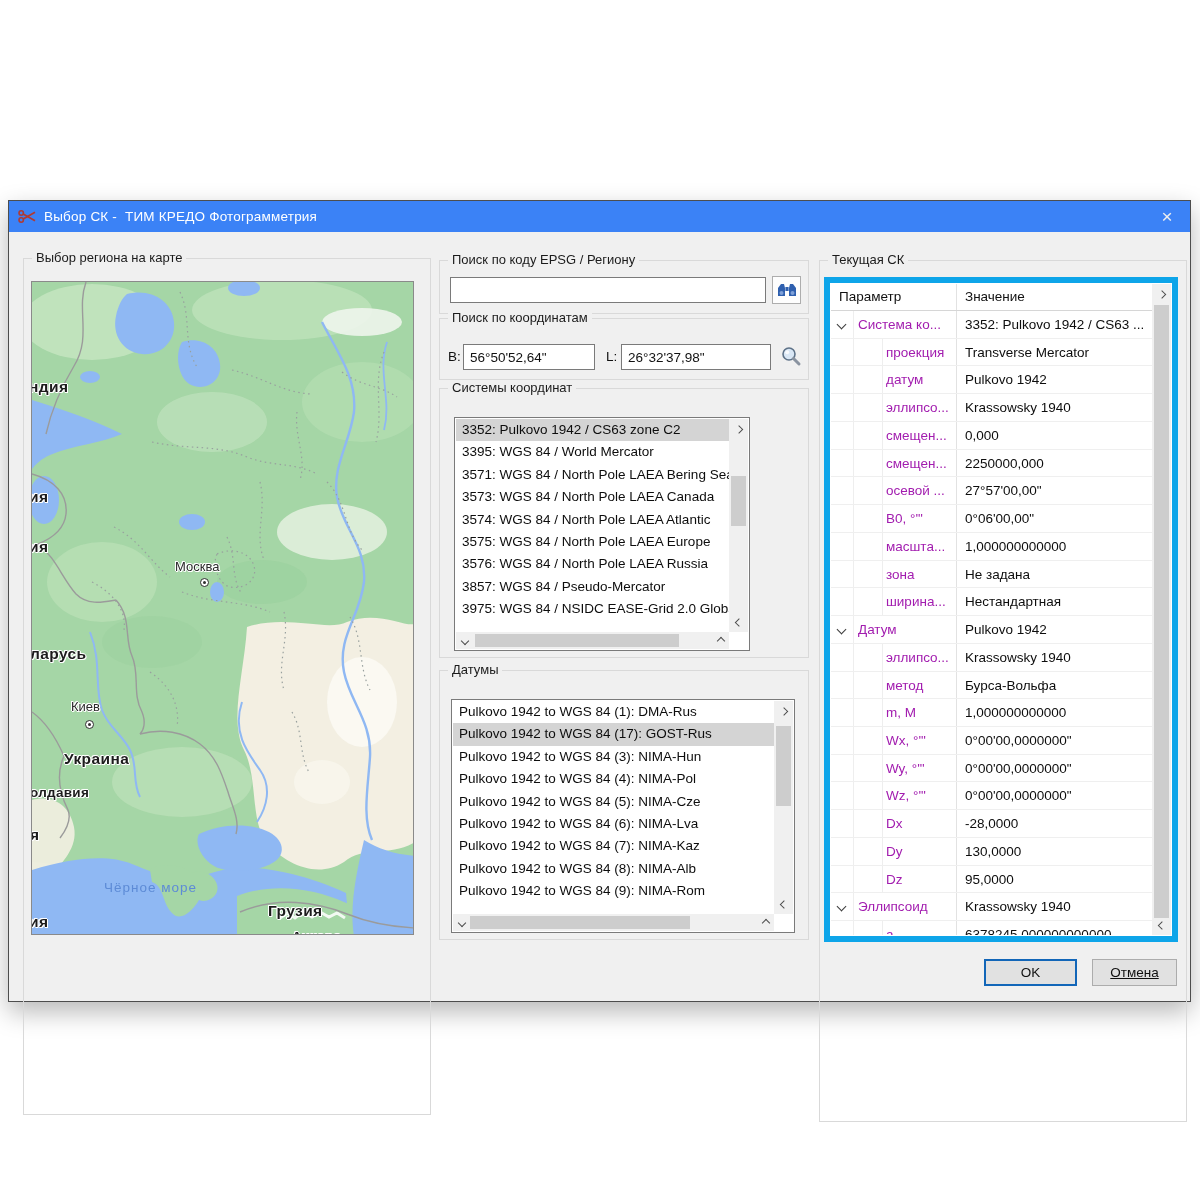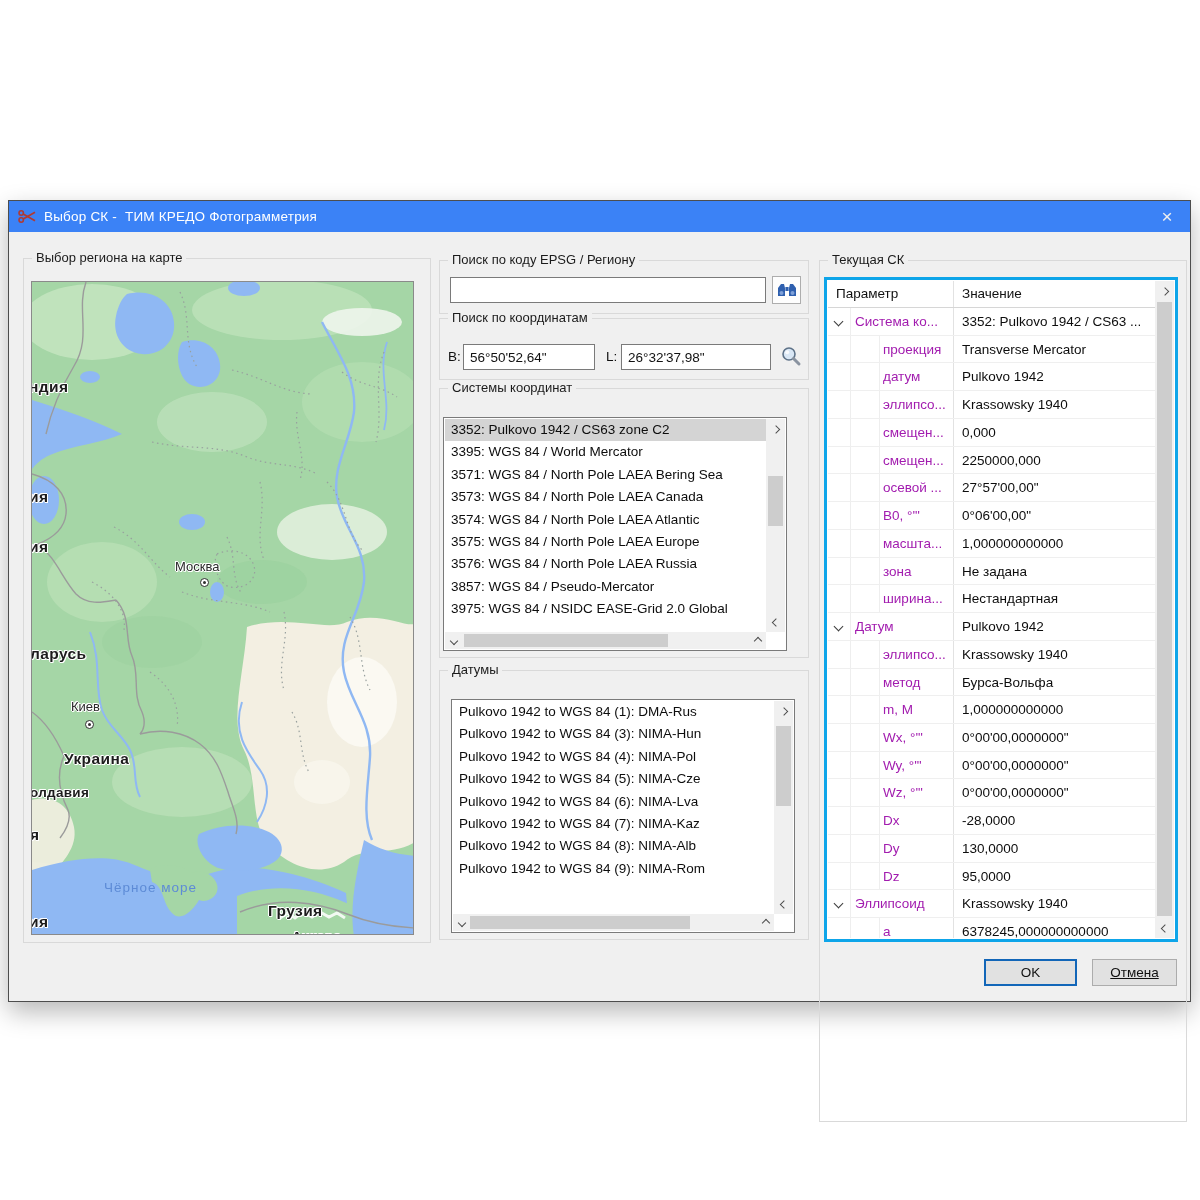--- a/index.html
+++ b/index.html
@@ -39,21 +39,21 @@
   .sb-thumb{position:absolute;background:#cdcdcd;cursor:pointer;}
   .vsb .sb-thumb{left:2px;right:2px;}
   .hsb .sb-thumb{top:2px;bottom:2px;}
   .arr{display:block;width:6px;height:6px;border-left:1.6px solid #4c4c4c;
     border-bottom:1.6px solid #4c4c4c;}
   .arr.up{transform:rotate(225deg) translate(-1px,-1px);}
   .arr.down{transform:rotate(45deg) translate(-1px,-1px);}
   .arr.left{transform:rotate(315deg);}
   .arr.right{transform:rotate(135deg);}
   
-  .ptable{position:absolute;background:#fff;border:3px solid #0ea5e9;overflow:hidden;}
+  .ptable{position:absolute;background:#fff;border:6px solid #0ea5e9;overflow:hidden;}
   .p-head{display:flex;height:27px;border-bottom:1px solid #d6d6d6;background:#fff;}
   .p-head .h1{width:126px;line-height:26px;padding-left:8px;font-size:13.5px;
     border-right:1px solid #e2e2e2;color:#111;}
   .p-head .h2{flex:1;line-height:26px;padding-left:8px;font-size:13.5px;color:#111;}
   .trow{display:flex;height:27.74px;border-bottom:1px solid #efefef;position:relative;}
   .t-gutter{width:23px;border-right:1px solid #eeeeee;position:relative;flex:0 0 auto;}
   .t-gutter .chev{position:absolute;left:7px;top:10px;width:7px;height:7px;
     border-left:1.7px solid #3c3c3c;border-bottom:1.7px solid #3c3c3c;transform:rotate(-45deg);}
   .t-param{width:103px;flex:0 0 auto;border-right:1px solid #e2e2e2;font-size:13.5px;
     line-height:27px;color:#a21caf;white-space:nowrap;overflow:hidden;padding-left:4px;position:relative;}
@@ -92,21 +92,21 @@
       <circle cx="3.2" cy="11" r="2.2" fill="none" stroke="#b03a33" stroke-width="1.6"></circle>
       <line x1="5.2" y1="10" x2="17" y2="3.2" stroke="#b03a33" stroke-width="1.8"></line>
       <line x1="5.2" y1="5" x2="17" y2="11.8" stroke="#b03a33" stroke-width="1.8"></line>
     </svg>
     <span class="title-text">Выбор СК -  ТИМ КРЕДО Фотограмметрия</span>
     <div class="close-btn">×</div>
   </div>
 
   <div class="content">
 
-    <div class="group" style="left:14px;top:26px;width:408px;height:685px;">
+    <div class="group" style="left:14px;top:26px;width:408px;height:857px;">
       <span class="glabel">Выбор региона на карте</span>
       <div class="map" id="map" style="left:7px;top:22px;width:383px;height:654px;">
         <svg width="383" height="654" viewBox="0 0 383 654">
           <rect x="0" y="0" width="383" height="654" fill="#a5d6a6"></rect>
 
           <ellipse cx="60" cy="40" rx="70" ry="38" fill="#c7e6c2" opacity=".8"></ellipse>
           <ellipse cx="250" cy="28" rx="90" ry="30" fill="#c7e6c2" opacity=".6"></ellipse>
           <ellipse cx="330" cy="120" rx="60" ry="40" fill="#b8e0b4" opacity=".6"></ellipse>
           <ellipse cx="180" cy="140" rx="55" ry="30" fill="#c7e6c2" opacity=".55"></ellipse>
           <ellipse cx="70" cy="300" rx="55" ry="40" fill="#bfe3bb" opacity=".6"></ellipse>
@@ -222,21 +222,21 @@
         <svg width="22" height="22" viewBox="0 0 22 22">
           <circle cx="9" cy="9" r="6" fill="#d9e7f5" stroke="#5e7288" stroke-width="1.6"></circle>
           <circle cx="7.2" cy="7.2" r="2" fill="#ffffff" opacity=".8"></circle>
           <line x1="13.5" y1="13.5" x2="19" y2="19" stroke="#8a93a0" stroke-width="3" stroke-linecap="round"></line>
         </svg>
       </div>
     </div>
 
     <div class="group" style="left:430px;top:156px;width:370px;height:270px;">
       <span class="glabel">Системы координат</span>
-      <div class="listbox" style="left:3px;top:28px;width:344px;height:234px;">
+      <div class="listbox" style="left:14px;top:28px;width:296px;height:234px;">
         <div class="lb-items" id="cs-list">
             <div class="lb-item selected">3352: Pulkovo 1942 / CS63 zone C2</div>
             <div class="lb-item">3395: WGS 84 / World Mercator</div>
             <div class="lb-item">3571: WGS 84 / North Pole LAEA Bering Sea</div>
             <div class="lb-item">3573: WGS 84 / North Pole LAEA Canada</div>
             <div class="lb-item">3574: WGS 84 / North Pole LAEA Atlantic</div>
             <div class="lb-item">3575: WGS 84 / North Pole LAEA Europe</div>
             <div class="lb-item">3576: WGS 84 / North Pole LAEA Russia</div>
             <div class="lb-item">3857: WGS 84 / Pseudo-Mercator</div>
             <div class="lb-item">3975: WGS 84 / NSIDC EASE-Grid 2.0 Global</div>
@@ -260,20 +260,21 @@
             </div>
         </div>
       </div>
     </div>
 
     <div class="group" style="left:430px;top:438px;width:370px;height:270px;">
       <span class="glabel">Датумы</span>
       <div class="listbox" style="left:11px;top:28px;width:344px;height:234px;">
         <div class="lb-items" id="datum-list">
             <div class="lb-item">Pulkovo 1942 to WGS 84 (1): DMA-Rus</div>
+            <div class="lb-item selected">Pulkovo 1942 to WGS 84 (17): GOST-Rus</div>
             <div class="lb-item">Pulkovo 1942 to WGS 84 (3): NIMA-Hun</div>
             <div class="lb-item">Pulkovo 1942 to WGS 84 (4): NIMA-Pol</div>
             <div class="lb-item">Pulkovo 1942 to WGS 84 (5): NIMA-Cze</div>
             <div class="lb-item">Pulkovo 1942 to WGS 84 (6): NIMA-Lva</div>
             <div class="lb-item">Pulkovo 1942 to WGS 84 (7): NIMA-Kaz</div>
             <div class="lb-item">Pulkovo 1942 to WGS 84 (8): NIMA-Alb</div>
             <div class="lb-item">Pulkovo 1942 to WGS 84 (9): NIMA-Rom</div>
           </div>
         <div class="vsb">
           <div class="sb-btn" style="top:0;">

